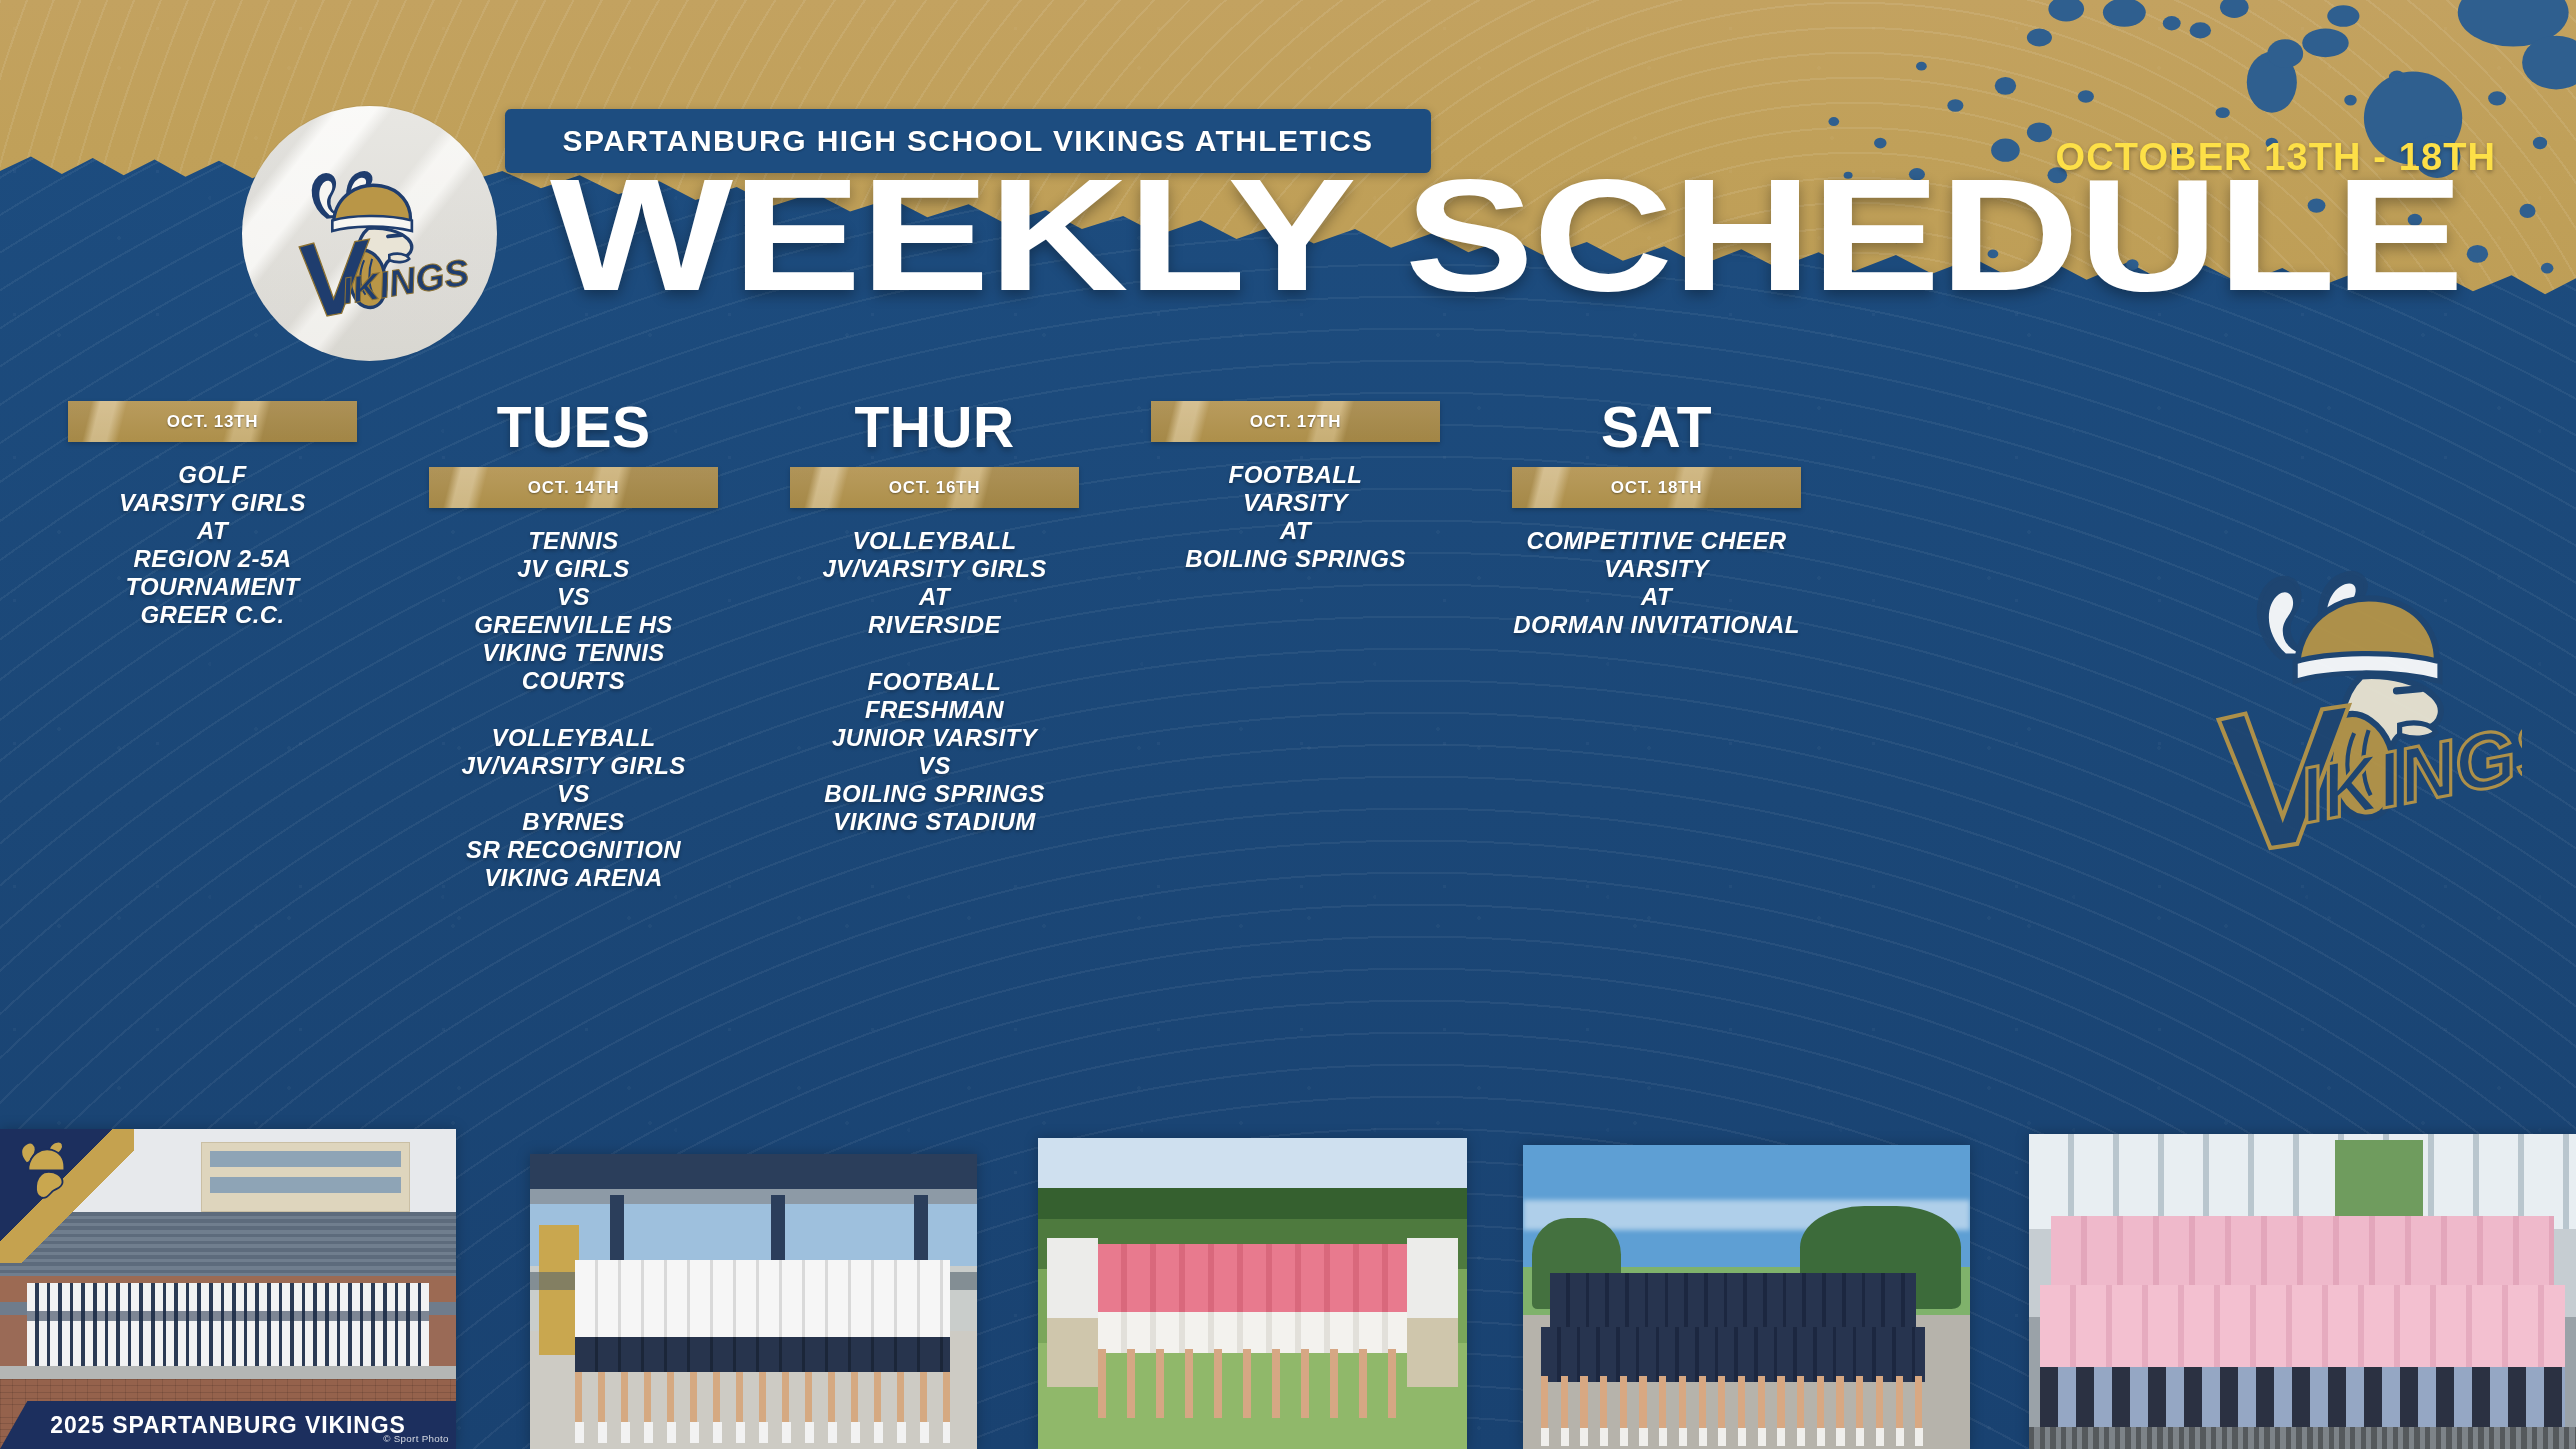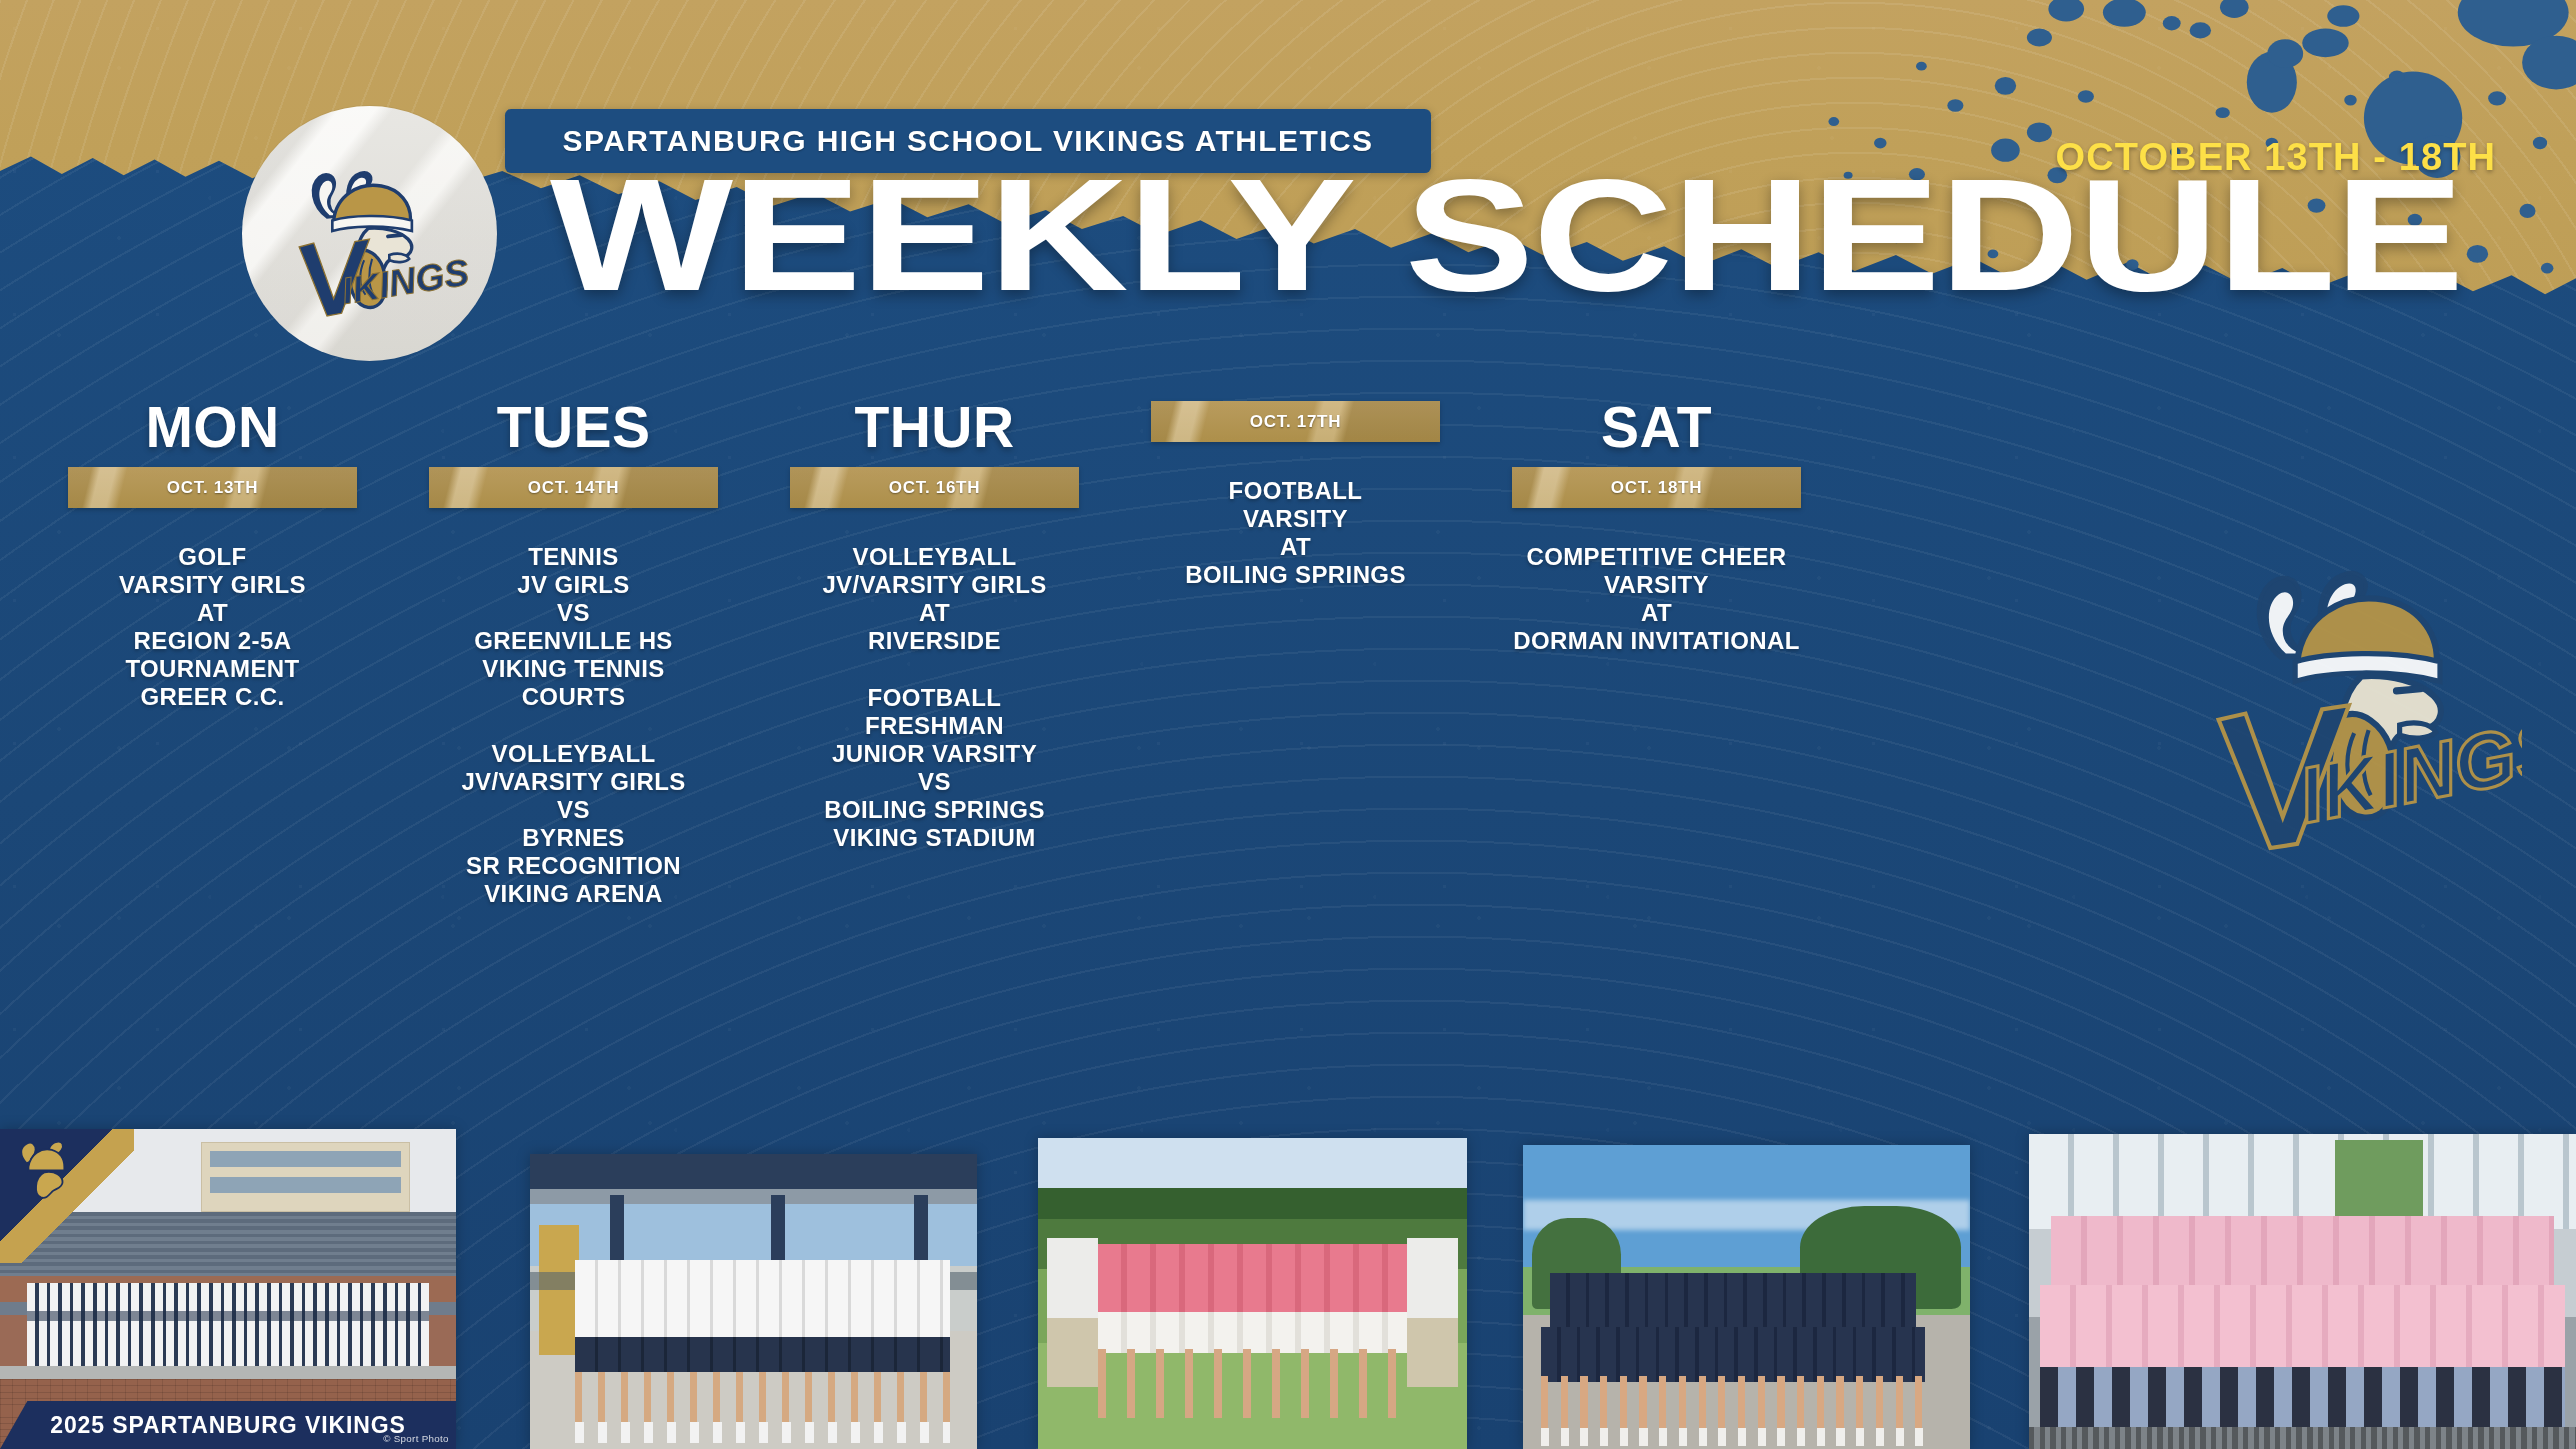--- a/index.html
+++ b/index.html
@@ -118,21 +118,21 @@
     background:
       linear-gradient(104deg, rgba(0,0,0,.10) 0 8%, rgba(255,255,255,.30) 11% 16%, rgba(0,0,0,.06) 20% 55%, rgba(255,255,255,.22) 58% 64%, rgba(0,0,0,.12) 68% 100%),
       linear-gradient(180deg,#c4a563,#b8984f);
     box-shadow:0 1.8px 4.5px rgba(0,0,0,.22);
   }
   .day-date span {
     color:#fff; font-size:17px; font-weight:700; letter-spacing:0.7px;
     text-shadow:0 0.9px 1.8px rgba(0,0,0,.4);
   }
 
-  .events { margin-top:35px; }
+  .events { margin-top:19px;font-style:italic; }
   .event { margin-bottom:29px; }
   .event:last-child { margin-bottom:0; }
   .event div {
     color:#fff; font-size:24px; font-weight:700; line-height:28px;
     letter-spacing:0.4px;
     text-shadow:0 1.8px 3.6px rgba(0,0,0,.3);
   }
 
   
   .watermark {
@@ -283,21 +283,20 @@
   <div class="banner">
     <div class="banner-text">SPARTANBURG HIGH SCHOOL VIKINGS ATHLETICS</div>
   </div>
 
   <div class="big-title">WEEKLY SCHEDULE</div>
 
   <div class="daterange">OCTOBER 13TH - 18TH</div>
 
   <div class="days" id="daysRoot">
       <div class="day">
-        <div class="day-name">MON</div>
         <div class="day-date-wrap">
           <div class="day-date">
             <span>OCT. 13TH</span>
           </div>
         </div>
         <div class="events">
           <div class="event">
             <div>GOLF</div>
             <div>VARSITY GIRLS</div>
             <div>AT</div>

